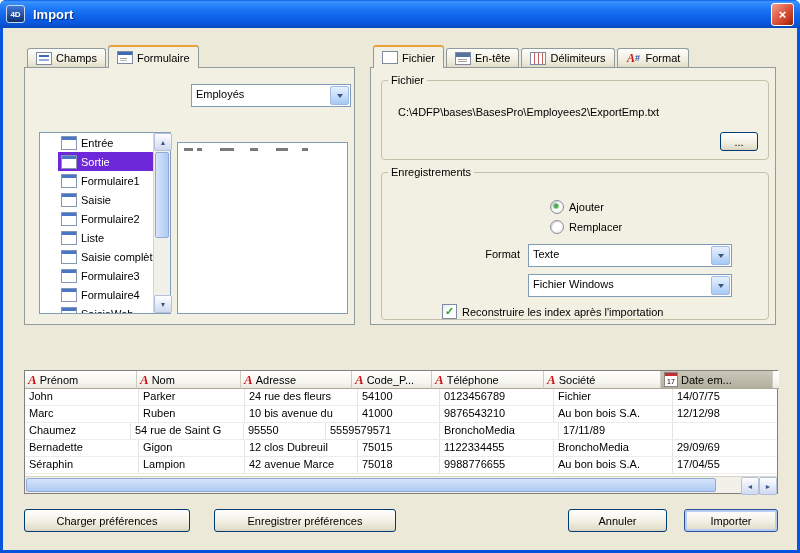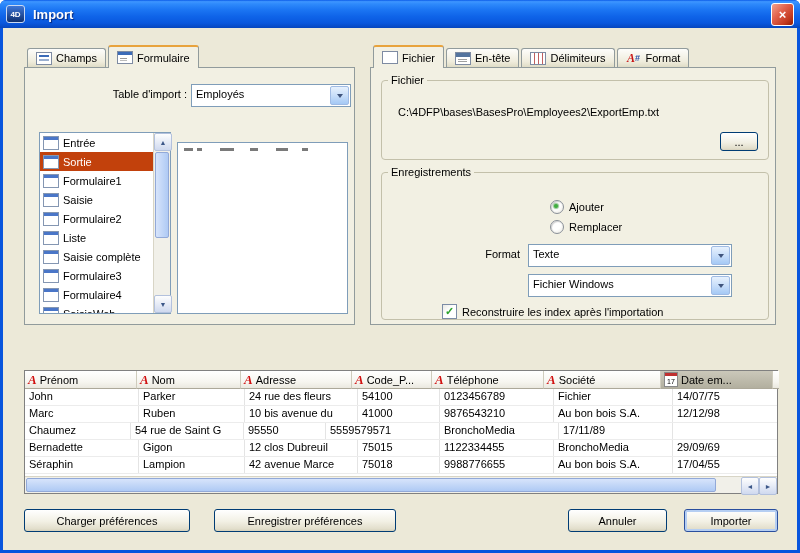--- a/index.html
+++ b/index.html
@@ -51,23 +51,23 @@
   #lbl-import-table{left:0;top:16px;width:162px;text-align:right;}
 
   .combo{position:absolute;height:21px;background:#fff;border:1px solid #7F9DB9;display:flex;align-items:stretch;}
   .combo-val{flex:1;padding:3px 4px 0;white-space:nowrap;overflow:hidden;}
   .combo-btn{width:17px;margin:1px;border:1px solid #A0BBE4;border-radius:2px;flex:none;
     background:linear-gradient(180deg,#E7F1FD,#CBE0FA 45%,#A5C9F5);display:flex;align-items:center;justify-content:center;}
   .combo-arrow{width:0;height:0;border:3px solid transparent;border-top:4px solid #3F547D;margin-top:4px;}
   #combo-table{left:166px;top:16px;width:158px;}
 
   .listbox{position:absolute;left:14px;top:64px;width:130px;height:180px;background:#fff;border:1px solid #7F9DB9;display:flex;}
-  .list-items{flex:1;overflow:hidden;}
+  .list-items{flex:1;overflow:hidden;padding-left:18px;}
   .list-item{height:19px;display:flex;align-items:center;gap:4px;padding-left:3px;white-space:nowrap;overflow:hidden;}
-  .list-item.selected{background:#c2410c;color:#fff;}
+  .list-item.selected{background:#6d28d9;color:#fff;}
   .mini-form-icon{width:14px;height:12px;background:#fff;border:1px solid #8496B2;position:relative;flex:none;}
   .mini-form-icon::before{content:"";position:absolute;left:0;right:0;top:0;height:3px;background:#4A76C8;}
 
   .vscroll{width:16px;display:flex;flex-direction:column;background:#F1F0E9;border-left:1px solid #D8D5C6;flex:none;}
   .sbtn{height:16px;width:16px;flex:none;font-size:7px;line-height:1;color:#3C5788;display:flex;align-items:center;justify-content:center;
     background:linear-gradient(180deg,#FEFEFE,#CFD9EF);border:1px solid #B3C1DD;border-radius:2px;}
   .vtrack{flex:1;position:relative;}
   .vthumb{position:absolute;left:1px;right:1px;top:1px;height:84px;border:1px solid #92A9D8;border-radius:2px;
     background:linear-gradient(90deg,#D7E4FB,#AFCAF4);}
 
@@ -149,21 +149,20 @@
         <div class="tab">
           <span class="ticon fields"></span>
           <span>Champs</span>
         </div>
         <div class="tab active">
           <span class="ticon form"></span>
           <span>Formulaire</span>
         </div>
       </div>
       <div class="panel">
-        <div class="lbl" id="lbl-import-table">Table d'import :</div>
         <div class="combo" id="combo-table">
           <span class="combo-val">Employés</span>
           <span class="combo-btn">
               <span class="combo-arrow"></span>
             </span>
         </div>
 
         <div class="listbox">
           <div class="list-items" id="form-list">
               <div class="list-item">

